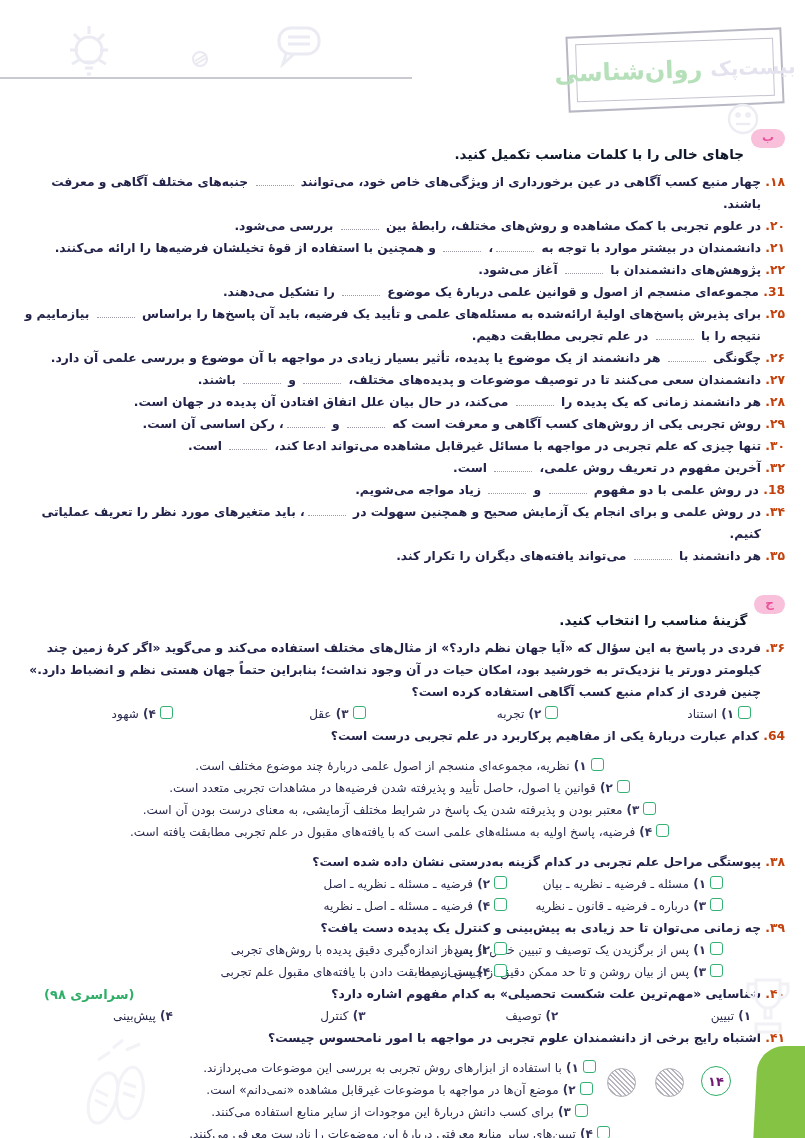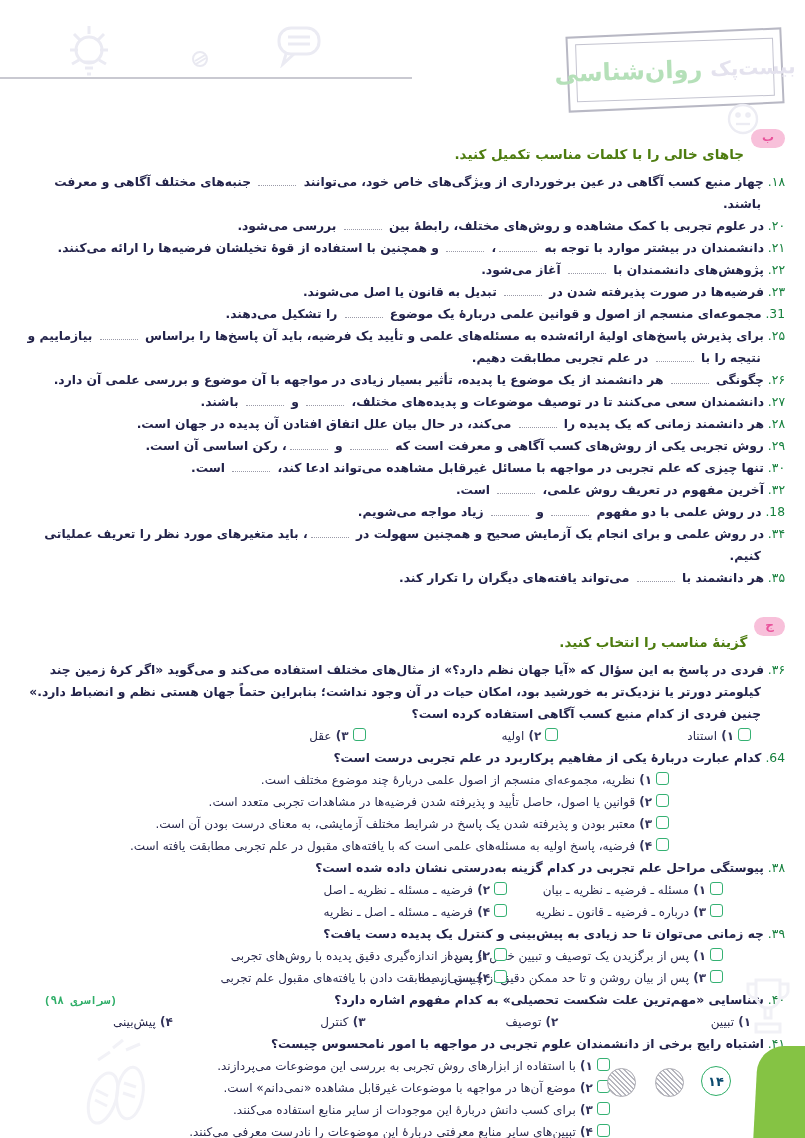--- a/index.html
+++ b/index.html
@@ -17,48 +17,48 @@
         align-items:center;justify-content:center;gap:8px;direction:rtl;transform:rotate(.6deg);}
   .lw-faint{color:#e4e2ee;font-weight:bold;font-size:20px;letter-spacing:1px;}
   .lw-green{color:#b5e0b9;font-weight:bold;font-size:24px;}
 
   
   .content{position:absolute;top:114px;right:20px;left:14px;direction:rtl;}
   .section-header{display:flex;align-items:center;gap:7px;margin:0 0 9px 0;position:relative;z-index:2;}
   .section-header.c{margin-top:13px;}
   .badge{background:#f8c0da;color:#e9529b;font-weight:bold;font-size:12px;
          border-radius:10px;padding:1px 11px 3px;line-height:15px;}
-  .sec-title{color:#4d7c0f;font-weight:bold;font-size:13.5px;margin-top:32px;}
+  .sec-title{color:#0f172a;font-weight:bold;font-size:13.5px;margin-top:32px;}
 
   .q{color:#23234a;font-size:12.3px;font-weight:bold;line-height:22px;text-align:right;}
   .fill-q,.q-head{padding-right:24px;text-indent:-24px;position:relative;}
-  .q-num{color:#15803d;font-weight:normal;}
+  .q-num{color:#c2410c;font-weight:bold;}
   .blank{display:inline-block;width:38px;height:11px;border-bottom:1.7px dotted #9a9aa8;
          margin:0 3px;vertical-align:baseline;}
   .mcq{position:relative;}
-  .tag{position:absolute;left:30px;top:1px;color:#2fae68;font-size:11px;font-weight:bold;text-indent:0;font-family:Liberation Mono, monospace;}
+  .tag{position:absolute;left:30px;top:1px;color:#2fae68;font-size:13px;font-weight:bold;text-indent:0;}
 
   .opts{line-height:22px;font-weight:normal;color:#2a2a4e;font-size:12px;}
   .opt{white-space:nowrap;}
   .opt-num{font-weight:bold;color:#33335a;}
   .cb{display:inline-block;width:11px;height:11px;border:1.6px solid #35b173;border-radius:3px;
       background:#fff;vertical-align:-1px;margin-left:4px;}
   .opts.row4{display:grid;grid-template-columns:repeat(4,1fr);}
   .opts.row4 .opt{padding-right:34px;}
   .opts.grid2{display:grid;grid-template-columns:278px 1fr;}
   .opts.grid2 .opt:nth-child(odd){padding-right:62px;}
-  .opts.list{width:fit-content;margin:0 auto;text-align:right;}
+  .opts.list{width:fit-content;margin:8px auto;text-align:center;}
 
   
   .hatch-circle{position:absolute;width:27px;height:27px;border-radius:50%;
       border:1px solid #a9a9b1;
       background:repeating-linear-gradient(45deg,#fdfdfd 0 2px,#b6b6be 2px 3.4px);}
   .hc1{left:607px;top:1068px;} .hc2{left:655px;top:1068px;}
   .page-num{position:absolute;left:701px;top:1066px;width:28px;height:28px;border-radius:50%;
-      border:1.7px solid #2fae68;color:#0c4a6e;font-weight:bold;font-size:13px;
+      border:1.7px solid #2fae68;color:#701a75;font-weight:bold;font-size:13px;
       display:flex;align-items:center;justify-content:center;}
   .green-block{position:absolute;right:-4px;bottom:-6px;width:56px;height:98px;background:#85c344;
       border-radius:26px 0 0 4px;transform:skewX(-3deg);transform-origin:bottom right;}
 
   svg{display:block;}
 </style>
 </head>
 <body>
 
 <div class="page">
@@ -106,21 +106,20 @@
     <div class="section-header">
       <span class="badge">ب</span>
       <span class="sec-title">جاهای خالی را با کلمات مناسب تکمیل کنید.</span>
     </div>
 
     <div id="fill-questions">
         <div class="q fill-q"><span class="q-num">۱۸. </span>چهار منبع کسب آگاهی در عین برخورداری از ویژگی‌های خاص خود، می‌توانند <span class="blank"></span> جنبه‌های مختلف آگاهی و معرفت باشند.</div>
         <div class="q fill-q"><span class="q-num">۲۰. </span>در علوم تجربی با کمک مشاهده و روش‌های مختلف، رابطهٔ بین <span class="blank"></span> بررسی می‌شود.</div>
         <div class="q fill-q"><span class="q-num">۲۱. </span>دانشمندان در بیشتر موارد با توجه به <span class="blank"></span>، <span class="blank"></span> و همچنین با استفاده از قوهٔ تخیلشان فرضیه‌ها را ارائه می‌کنند.</div>
         <div class="q fill-q"><span class="q-num">۲۲. </span>پژوهش‌های دانشمندان با <span class="blank"></span> آغاز می‌شود.</div>
-        <div class="q fill-q"><span class="q-num">۲۳. </span>فرضیه‌ها در صورت پذیرفته شدن در <span class="blank"></span> تبدیل به قانون یا اصل می‌شوند.</div>
         <div class="q fill-q"><span class="q-num">31. </span>مجموعه‌ای منسجم از اصول و قوانین علمی دربارهٔ یک موضوع <span class="blank"></span> را تشکیل می‌دهند.</div>
         <div class="q fill-q"><span class="q-num">۲۵. </span>برای پذیرش پاسخ‌های اولیهٔ ارائه‌شده به مسئله‌های علمی و تأیید یک فرضیه، باید آن پاسخ‌ها را براساس <span class="blank"></span> بیازماییم و نتیجه را با <span class="blank"></span> در علم تجربی مطابقت دهیم.</div>
         <div class="q fill-q"><span class="q-num">۲۶. </span>چگونگی <span class="blank"></span> هر دانشمند از یک موضوع یا پدیده، تأثیر بسیار زیادی در مواجهه با آن موضوع و بررسی علمی آن دارد.</div>
         <div class="q fill-q"><span class="q-num">۲۷. </span>دانشمندان سعی می‌کنند تا در توصیف موضوعات و پدیده‌های مختلف، <span class="blank"></span> و <span class="blank"></span> باشند.</div>
         <div class="q fill-q"><span class="q-num">۲۸. </span>هر دانشمند زمانی که یک پدیده را <span class="blank"></span> می‌کند، در حال بیان علل اتفاق افتادن آن پدیده در جهان است.</div>
         <div class="q fill-q"><span class="q-num">۲۹. </span>روش تجربی یکی از روش‌های کسب آگاهی و معرفت است که <span class="blank"></span> و <span class="blank"></span>، رکن اساسی آن است.</div>
         <div class="q fill-q"><span class="q-num">۳۰. </span>تنها چیزی که علم تجربی در مواجهه با مسائل غیرقابل مشاهده می‌تواند ادعا کند، <span class="blank"></span> است.</div>
         <div class="q fill-q"><span class="q-num">۳۲. </span>آخرین مفهوم در تعریف روش علمی، <span class="blank"></span> است.</div>
         <div class="q fill-q"><span class="q-num">18. </span>در روش علمی با دو مفهوم <span class="blank"></span> و <span class="blank"></span> زیاد مواجه می‌شویم.</div>
         <div class="q fill-q"><span class="q-num">۳۴. </span>در روش علمی و برای انجام یک آزمایش صحیح و همچنین سهولت در <span class="blank"></span>، باید متغیرهای مورد نظر را تعریف عملیاتی کنیم.</div>
@@ -130,22 +129,23 @@
     <div class="section-header c">
       <span class="badge">ج</span>
       <span class="sec-title">گزینهٔ مناسب را انتخاب کنید.</span>
     </div>
 
     <div id="mcq-questions">
         <div class="q mcq">
           <div class="q-head"><span class="q-num">۳۶. </span>فردی در پاسخ به این سؤال که «آیا جهان نظم دارد؟» از مثال‌های مختلف استفاده می‌کند و می‌گوید «اگر کرهٔ زمین چند کیلومتر دورتر یا نزدیک‌تر به خورشید بود، امکان حیات در آن وجود نداشت؛ بنابراین حتماً جهان هستی نظم و انضباط دارد.» چنین فردی از کدام منبع کسب آگاهی استفاده کرده است؟</div>
           <div class="opts row4">
             <div class="opt"><span class="cb"></span><span class="opt-num">۱) </span><span class="opt-label">استناد</span></div>
-            <div class="opt"><span class="cb"></span><span class="opt-num">۲) </span><span class="opt-label">اولیه</span></div>
+            <div class="opt"><span class="cb"></span><span class="opt-num">۲) </span><span class="opt-label">تجربه</span></div>
             <div class="opt"><span class="cb"></span><span class="opt-num">۳) </span><span class="opt-label">عقل</span></div>
+            <div class="opt"><span class="cb"></span><span class="opt-num">۴) </span><span class="opt-label">شهود</span></div>
           </div>
         </div>
         <div class="q mcq">
           <div class="q-head"><span class="q-num">64. </span>کدام عبارت دربارهٔ یکی از مفاهیم پرکاربرد در علم تجربی درست است؟</div>
           <div class="opts list">
             <div class="opt"><span class="cb"></span><span class="opt-num">۱) </span><span class="opt-label">نظریه، مجموعه‌ای منسجم از اصول علمی دربارهٔ چند موضوع مختلف است.</span></div>
             <div class="opt"><span class="cb"></span><span class="opt-num">۲) </span><span class="opt-label">قوانین یا اصول، حاصل تأیید و پذیرفته شدن فرضیه‌ها در مشاهدات تجربی متعدد است.</span></div>
             <div class="opt"><span class="cb"></span><span class="opt-num">۳) </span><span class="opt-label">معتبر بودن و پذیرفته شدن یک پاسخ در شرایط مختلف آزمایشی، به معنای درست بودن آن است.</span></div>
             <div class="opt"><span class="cb"></span><span class="opt-num">۴) </span><span class="opt-label">فرضیه، پاسخ اولیه به مسئله‌های علمی است که با یافته‌های مقبول در علم تجربی مطابقت یافته است.</span></div>
           </div>

